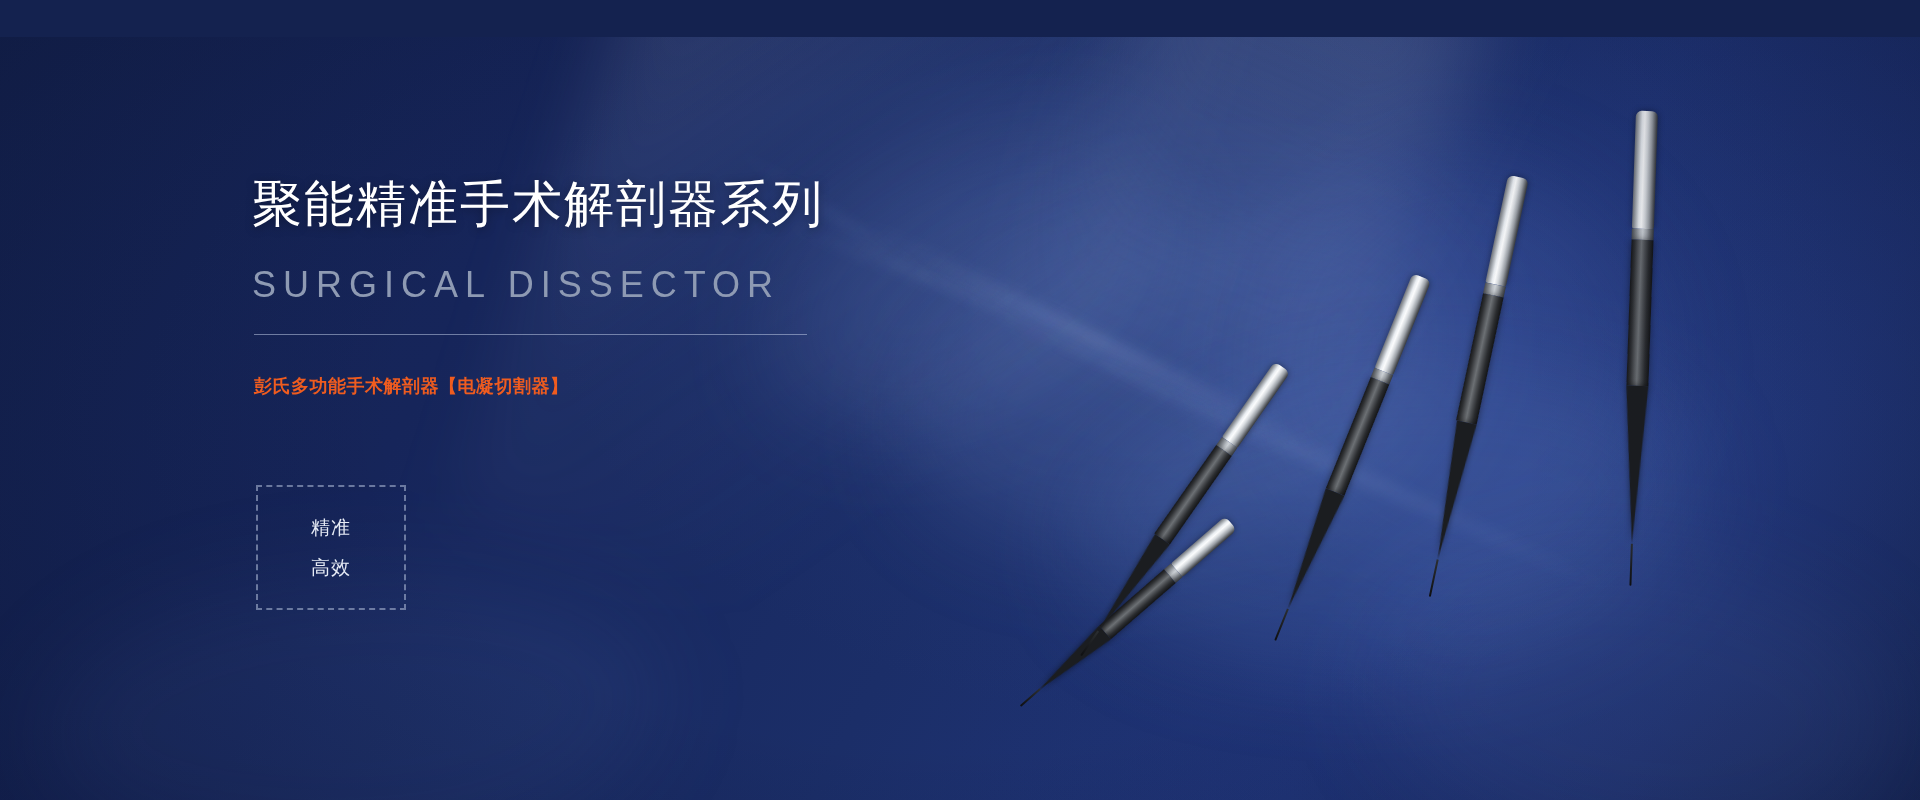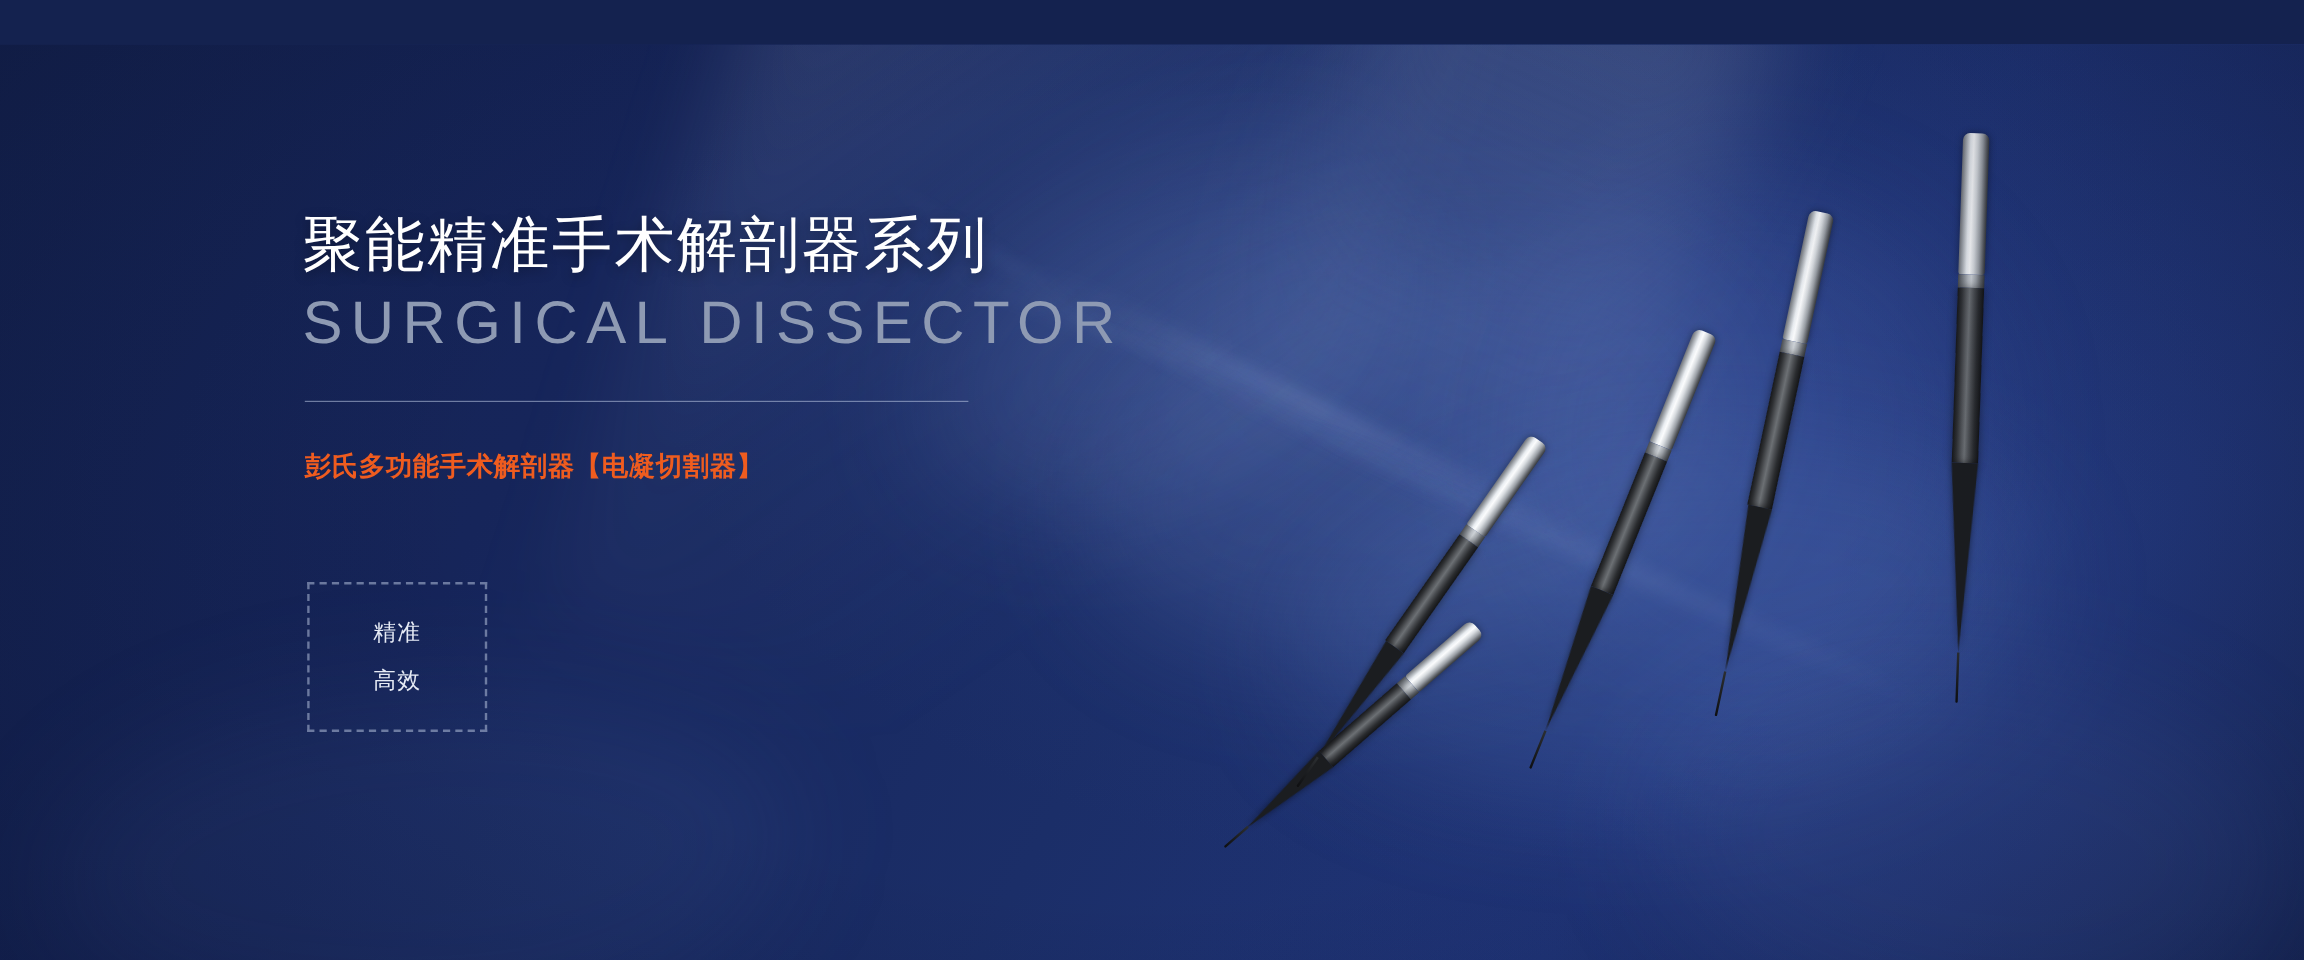--- a/index.html
+++ b/index.html
@@ -122,38 +122,38 @@
     font-size:50px;
     line-height:1.1;
     letter-spacing:2px;
     color:#ffffff;
     font-weight:400;
     white-space:nowrap;
     text-shadow:0 2px 10px rgba(0,0,0,0.35);
   }
   .title-en {
     position:absolute;
-    left:252px; top:205px;
-    font-size:50px;
+    left:252px; top:228px;
+    font-size:36px;
     line-height:1.1;
     letter-spacing:7px;
     color:#8e9ab3;
     font-weight:300;
     white-space:nowrap;
   }
   .divider {
     position:absolute;
     left:254px; top:297px;
     width:553px; height:1px;
     background:rgba(186,199,226,0.55);
   }
   .subtitle {
     position:absolute;
     left:254px; top:337px;
-    font-size:22px;
+    font-size:18px;
     letter-spacing:.5px;
     color:#ef5c1f;
     font-weight:700;
     white-space:nowrap;
     text-align:center;
   }
 
   .feature-row {
     position:absolute;
     left:256px; top:448px;

